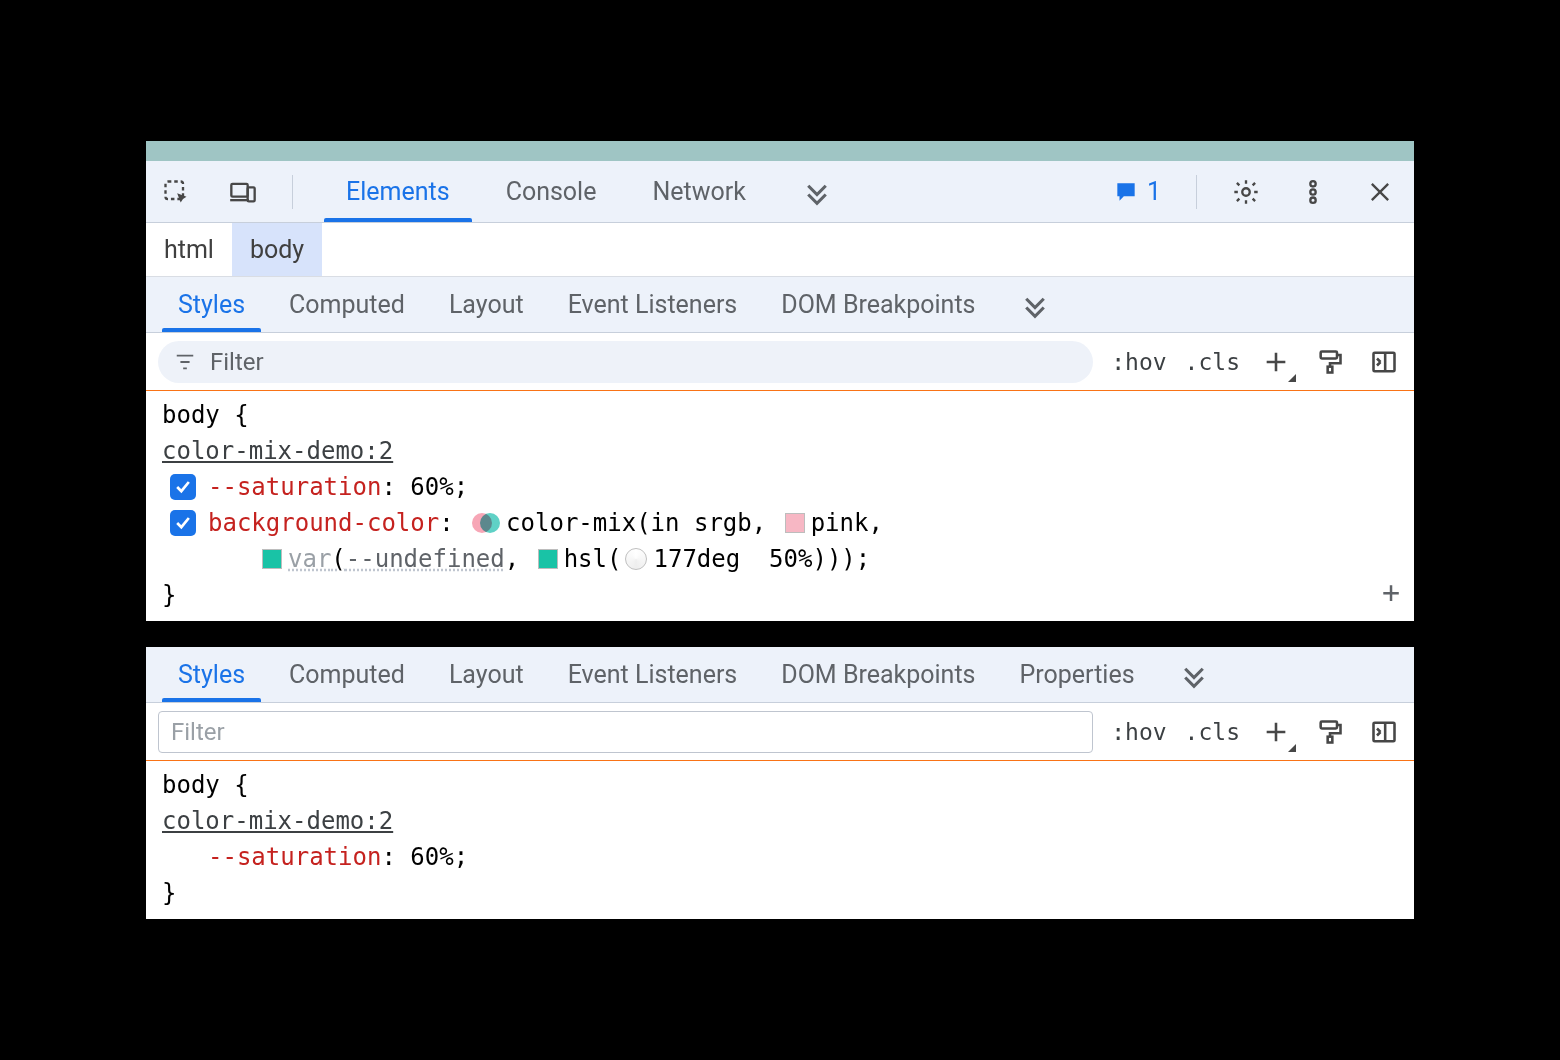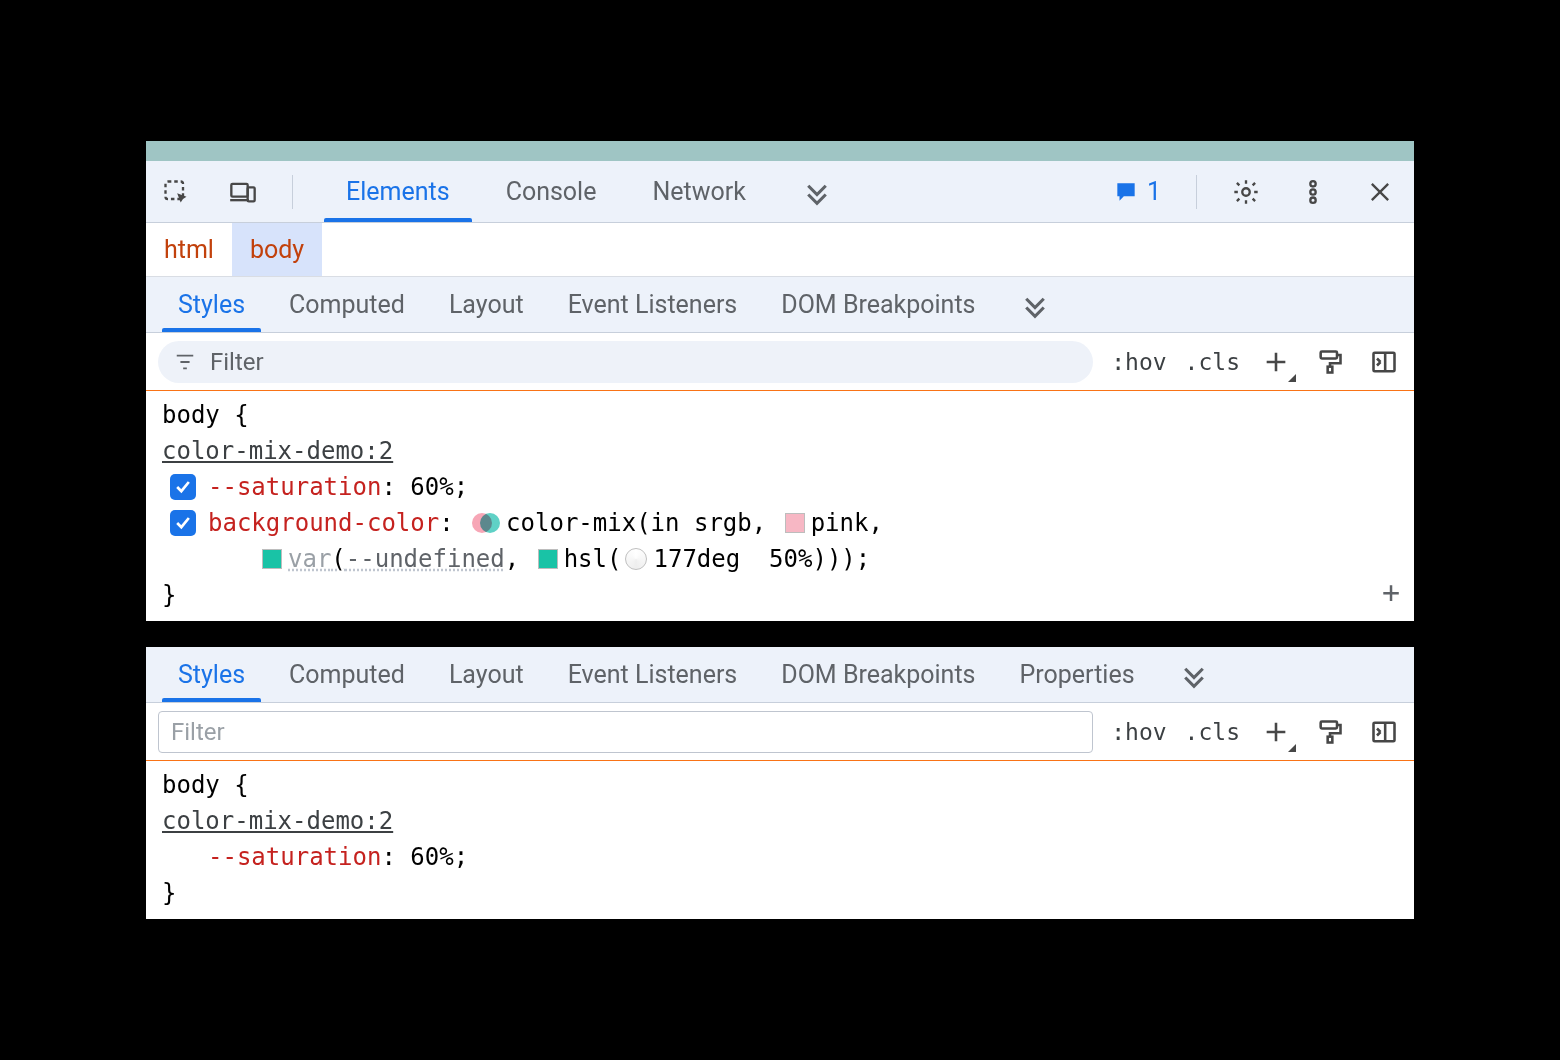--- a/index.html
+++ b/index.html
@@ -97,21 +97,21 @@
     align-items: stretch;
     height: 54px;
     background: #fff;
     border-bottom: 1px solid #d9dde4;
     font-size: 25px;
   }
   .crumb {
     display: flex;
     align-items: center;
     padding: 0 18px;
-    color: #c2410c;
+    color: #404040;
   }
   .crumb.selected {
     background: #d7e3fb;
   }
 
   
   .subtabs {
     display: flex;
     align-items: center;
     height: 56px;

